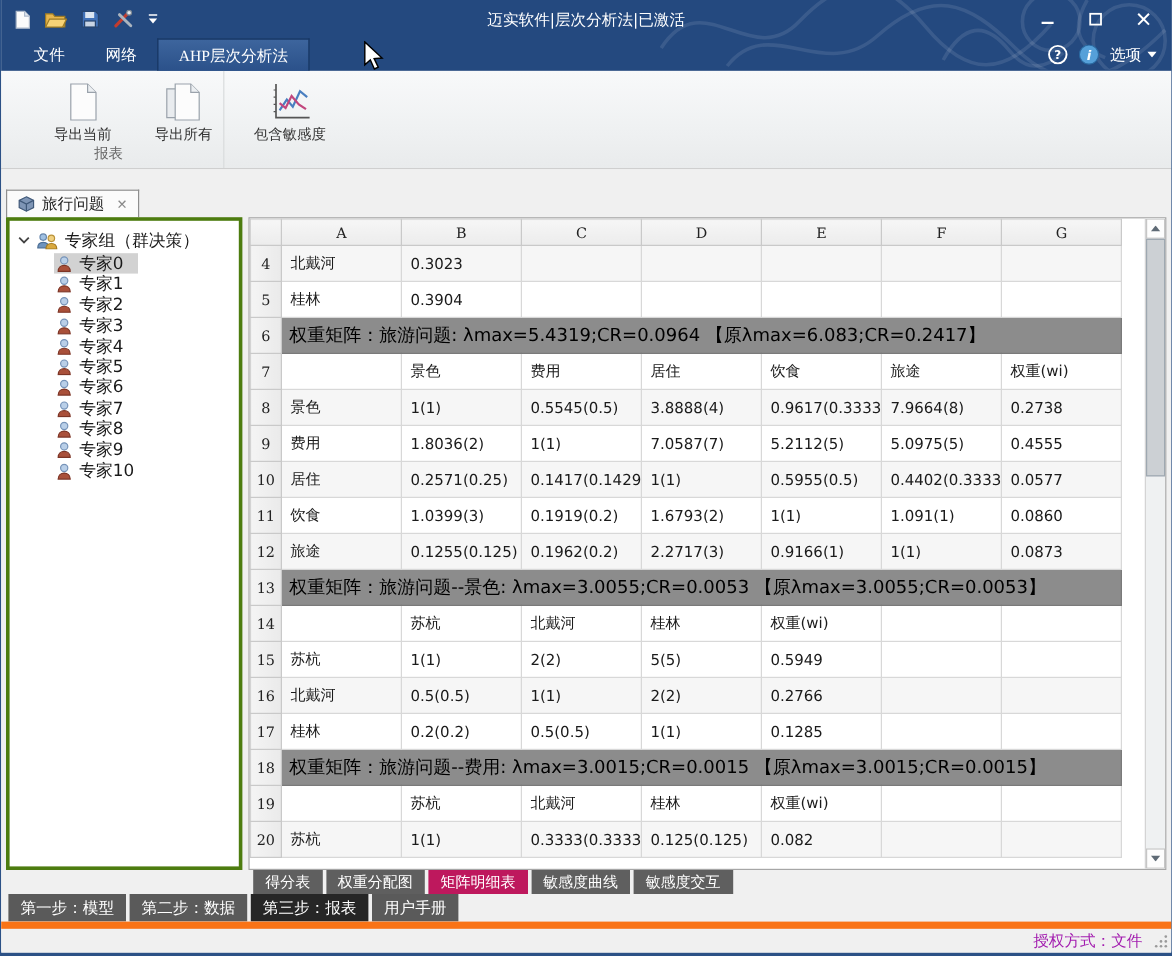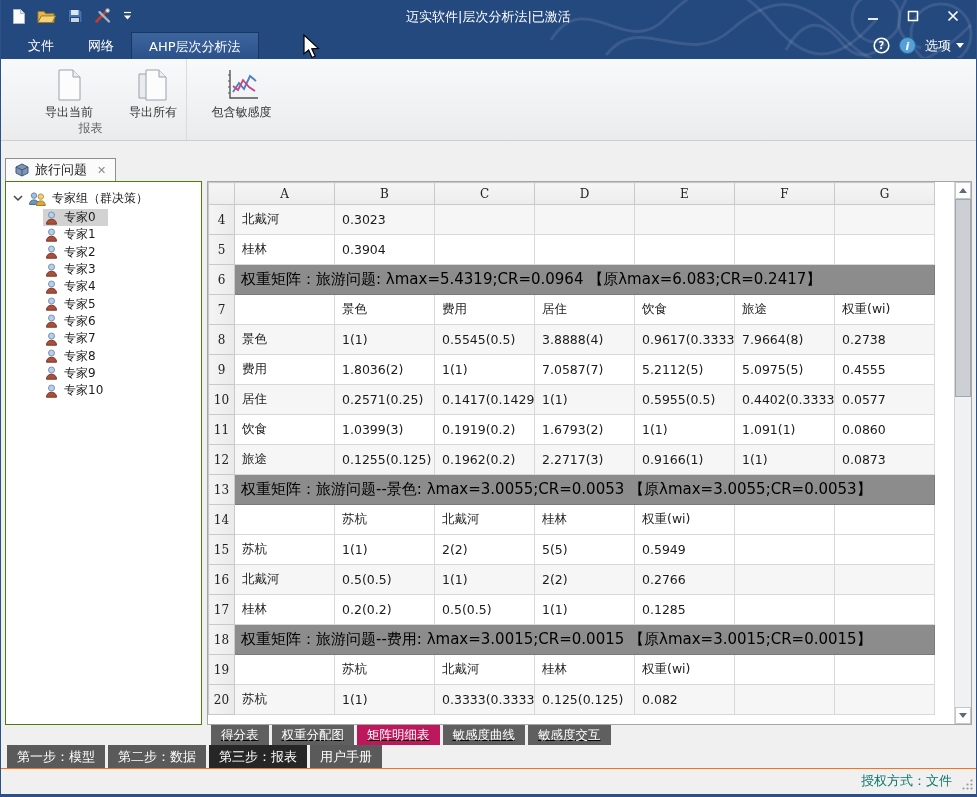--- a/index.html
+++ b/index.html
@@ -21,21 +21,21 @@
   .qat { display:flex; align-items:center; gap:11px; padding-left:10px; }
   .qat-btn { display:inline-flex; align-items:center; }
   .win-title {
     position:absolute; left:0; right:0; top:8px; text-align:center;
     color:#fff; font-size:13px; pointer-events:none;
   }
   .winbtns { margin-left:auto; display:flex; gap:26px; padding-right:16px; z-index:2; }
   .winbtn { display:inline-flex; align-items:center; justify-content:center; width:14px; height:14px; }
   .tabrow { position:relative; height:27px; display:flex; align-items:stretch; z-index:1; }
   .rtab {
-    color:#fff; font-size:13px; padding:5px 17px 0; height:27px; cursor:default;
+    color:#fff; font-size:13px; padding:5px 17px 0; height:27px; cursor:default;font-family:Liberation Serif, serif;
   }
   .rtab.active {
     background:linear-gradient(#3d659d,#2b518a);
     border:1px solid #183764; border-bottom:none;
   }
   .tabrow-right { margin-left:auto; display:flex; align-items:center; gap:9px; padding-right:12px; }
   .options { color:#fff; font-size:13px; display:flex; align-items:center; gap:5px; }
   
   .ribbon {
     height:82px; background:linear-gradient(180deg,#f8f9fa 0%,#eff1f2 60%,#e9ebec 100%);
@@ -51,22 +51,22 @@
   
   .doctabs { height:23px; background:#f0f0f0; display:flex; align-items:flex-end; padding-left:4px; }
   .doctab {
     height:23px; background:#fbfbfb; border:1px solid #8f8f8f; border-bottom:none;
     display:flex; align-items:center; gap:6px; padding:4px 9px; font-size:13px; color:#222;
   }
   .doctab-close { color:#8a8a8a; font-size:11px; padding-left:4px; }
   
   .main { height:544px; background:#f0f0f0; display:flex; gap:5px; padding:0 4px; }
   .tree-panel {
-    width:197px; background:#fff; border:1px solid #4d7c0f; padding-top:7px;
-    font-size:12px; color:#1a1a1a; overflow:hidden;
+    width:197px; background:#fff; border:3px solid #4d7c0f; padding-top:7px;
+    font-size:14px; color:#1a1a1a; overflow:hidden;
   }
   .tree-root { display:flex; align-items:center; gap:5px; padding-left:7px; height:19px; }
   .tree-items { margin-top:1px; }
   .tree-item { display:flex; align-items:center; gap:6px; margin-left:37px; height:17.3px; width:fit-content; padding:0 12px 0 2px; }
   .tree-item.selected { background:#d2d2d2;justify-content:flex-end; }
   .icon { display:inline-flex; align-items:center; }
   
   .table-panel { flex:1; background:#fff; border:1px solid #a6a6a6; position:relative; overflow:hidden; }
   table.sheet { border-collapse:collapse; table-layout:fixed; width:726px; }
   .sheet th, .sheet td { border:1px solid #d8d8d8; overflow:hidden; white-space:nowrap; }
@@ -83,31 +83,31 @@
   .sheet td.data { height:30px; padding-left:7px; font-size:12.5px; color:#1b1b1b; }
   .sheet tr.shaded td.data { background:#f6f6f6; }
   .sheet td.band { height:30px; background:#8c8c8c; color:#000; font-size:15px; padding-left:6px; border-color:#7a7a7a; }
   .head-fill { position:absolute; top:0; left:752px; right:17px; height:23px; background:linear-gradient(#f6f6f6,#ececec); border-bottom:1px solid #c9c9c9; }
   
   .vscroll { position:absolute; top:0; right:0; bottom:0; width:17px; background:#eff1f2; border-left:1px solid #d4d4d4; }
   .varrow { position:absolute; left:0; right:0; height:17px; background:#fdfdfd; border:1px solid #c6c6c6; display:flex; align-items:center; justify-content:center; }
   .varrow.up { top:0; } .varrow.down { bottom:0; }
   .vthumb { position:absolute; top:17px; left:0; right:0; height:198px; background:#ccd0d4; border:1px solid #9ea8b1; }
   
-  .report-tabs { height:20px; background:#f0f0f0; display:flex; gap:3px; padding-left:210px; align-items:stretch;text-decoration:underline; }
+  .report-tabs { height:20px; background:#f0f0f0; display:flex; gap:3px; padding-left:210px; align-items:stretch; }
   .ptab { background:#5f5f5f; color:#fff; font-size:12.5px; padding:2px 10px 0; white-space:nowrap; }
   .ptab.active { background:#be185d; }
   .step-tabs { height:23px; background:#f0f0f0; display:flex; gap:3px; padding-left:6px; align-items:stretch; }
   .stab { background:#5a5a5a; color:#fff; font-size:13px; padding:3px 10px 0; white-space:nowrap; }
   .stab.active { background:#262626; }
   
   .statusbar {
-    height:25px; background:#f0f0f0; border-top:1px solid #f97316;
+    height:25px; background:#f0f0f0; border-top:6px solid #f97316;
     display:flex; align-items:center; justify-content:flex-end; padding-right:24px;
-    font-size:13px; color:#0f766e; position:relative;
+    font-size:13px; color:#a21caf; position:relative;
   }
   .grip { position:absolute; right:2px; bottom:2px; }
   
   .cursor { position:absolute; left:301px; top:34px; z-index:50; pointer-events:none; }
 </style>
 </head>
 <body>
 
 <div class="window">
 

